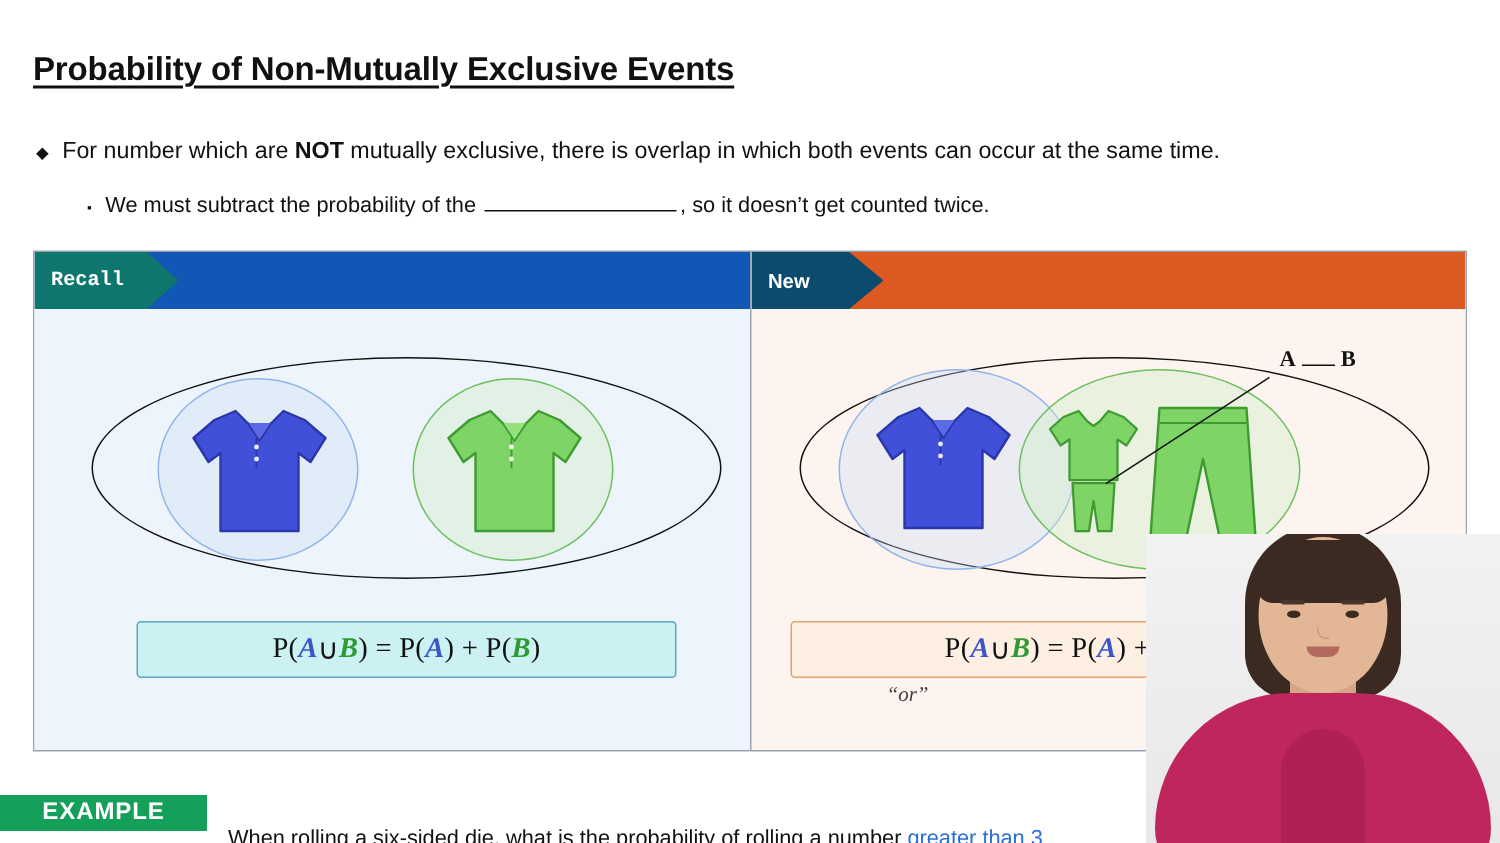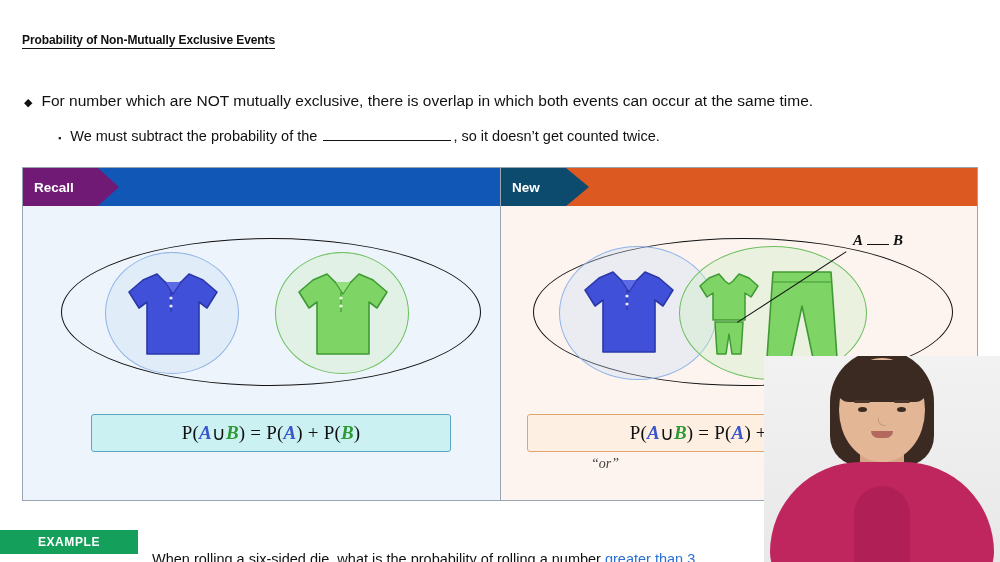--- a/index.html
+++ b/index.html
@@ -10,21 +10,21 @@
     font-family: "Liberation Sans", sans-serif;
     color: #1a1a1a;
     overflow: hidden;
     position: relative;
   }
 
   
   .slide-title {
     position: absolute;
     left: 22px; top: 33px;
-    font-size: 12px;
+    font-size: 22px;
     font-weight: 700;
     color: #111;
     text-decoration: underline;
     text-underline-offset: 4px;
     letter-spacing: -0.1px;
   }
 
   
   .bullet-1 {
     position: absolute;
@@ -41,21 +41,21 @@
     position: absolute;
     left: 58px; top: 128px;
     font-size: 14.5px;
     color: #111;
     display: flex;
     align-items: baseline;
     gap: 9px;
     white-space: nowrap;
   }
   .bullet-2 .sq { font-size: 9px; color: #111; line-height: 1; }
-  .b { font-weight: 400; }
+  .b { font-weight: 700; }
   .blankline {
     display: inline-block;
     border-bottom: 1.4px solid #111;
     width: 128px;
     height: 0.9em;
     margin: 0 2px;
     vertical-align: baseline;
   }
 
   
@@ -91,21 +91,21 @@
     left: 0; top: 0;
     height: 38px;
     display: flex;
     align-items: center;
     padding-left: 11px;
     padding-right: 16px;
     color: #fff;
     font-size: 13.5px;
     font-weight: 700;
   }
-  .tag.recall { background: #701a75; clip-path: polygon(0 0, 78% 0, 100% 50%, 78% 100%, 0 100%); width: 96px; }
+  .tag.recall { background: #0f766e; clip-path: polygon(0 0, 78% 0, 100% 50%, 78% 100%, 0 100%); width: 96px; font-family: Liberation Mono, monospace; }
   .tag.new    { background: #0c4a6e; clip-path: polygon(0 0, 74% 0, 100% 50%, 74% 100%, 0 100%); width: 88px; }
 
   
   .venn-area { position: relative; height: 200px; }
   .ellipse-outer {
     position: absolute;
     border: 1.7px solid #111;
     border-radius: 50%;
     background: transparent;
   }
@@ -116,21 +116,20 @@
   .circ.blue  { border: 1.7px solid #8fb4e8; background: rgba(200,220,246,0.35); }
   .circ.green { border: 1.7px solid #6bbf5e; background: rgba(206,238,198,0.40); }
 
   
   .shirt { position: absolute; }
   .pants { position: absolute; }
 
   
   .ab-label {
     position: absolute;
-    font-style: italic;
     font-weight: 700;
     font-size: 15px;
     color: #111;
     font-family: "Liberation Serif", serif;
   }
   .ab-label .blank-sm {
     display: inline-block;
     border-bottom: 1.4px solid #111;
     width: 22px; height: 0.8em;
     margin: 0 4px;
@@ -179,21 +178,21 @@
     position: absolute;
     left: 0; top: 522px;
     width: 1000px; height: 40px;
     display: flex;
     align-items: center;
   }
   .example-chip {
     width: 138px; height: 24px;
     background: #14a05a;
     color: #fff;
-    font-size: 12px;
+    font-size: 16px;
     font-weight: 700;
     letter-spacing: 0.6px;
     display: flex;
     align-items: center;
     justify-content: center;
   }
   .example-text {
     margin-left: 14px;
     font-size: 14.5px;
     color: #111;

